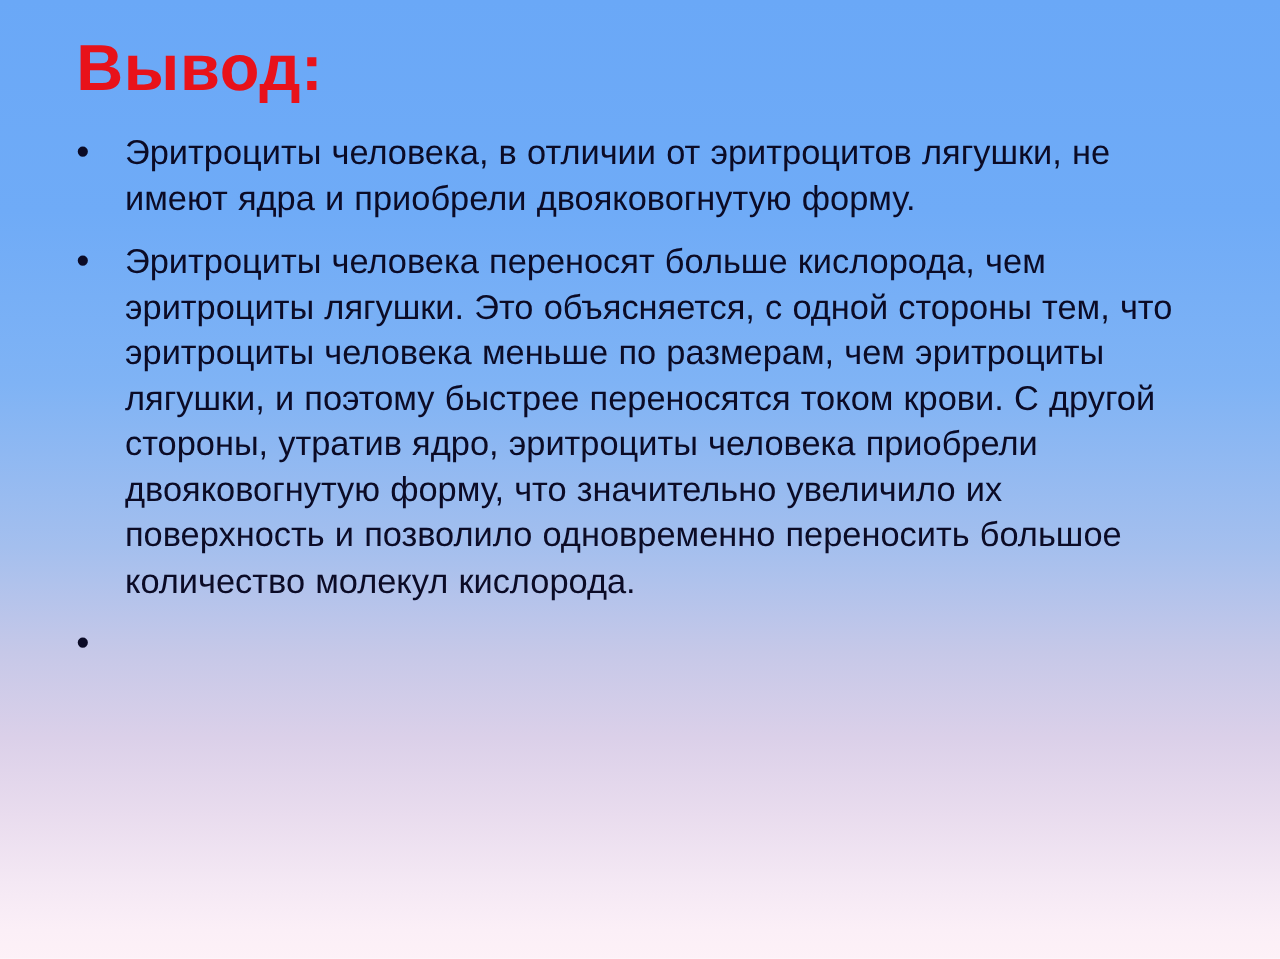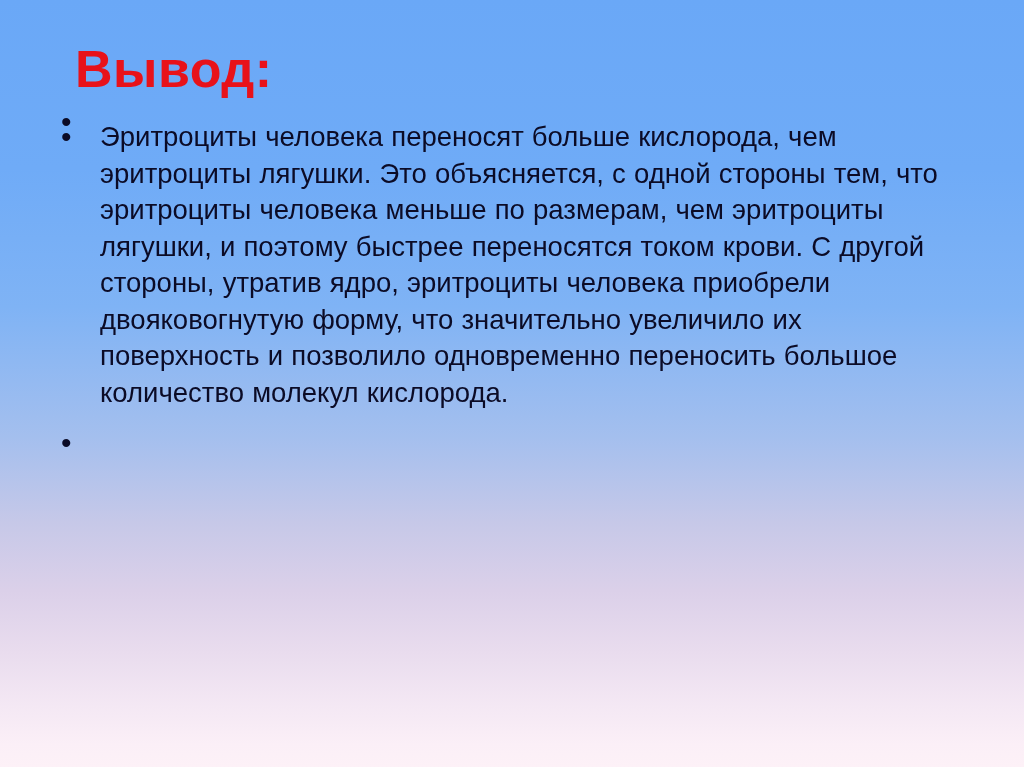--- a/index.html
+++ b/index.html
@@ -33,21 +33,21 @@
       #fdf1f7 100%
     );
     overflow: hidden;
   }
 
   
   #slide-title {
     position: absolute;
     left: 60px;
     top: 26px;
-    margin: 15px;
+    margin: 1px;
     font-family: "Liberation Sans", sans-serif;
     font-weight: bold;
     font-size: 52px;
     line-height: 56px;
     letter-spacing: 0.5px;
     color: #e8121a;
     white-space: nowrap;
   }
 
   
@@ -98,20 +98,21 @@
 <body>
 
 <div id="slide">
 
   <h1 id="slide-title">Вывод:</h1>
 
   <ul id="body-list">
 
     <li class="bullet-item">
       <span class="bullet-marker">•</span>
+      <span class="bullet-text">Эритроциты человека, в отличии от эритроцитов лягушки, не имеют ядра и приобрели двояковогнутую форму.</span>
     </li>
 
     <li class="bullet-item">
       <span class="bullet-marker">•</span>
       <span class="bullet-text">Эритроциты человека переносят больше кислорода, чем эритроциты лягушки. Это объясняется, с одной стороны тем, что эритроциты человека меньше по размерам, чем эритроциты лягушки, и поэтому быстрее переносятся током крови. С другой стороны, утратив ядро, эритроциты человека приобрели двояковогнутую форму, что значительно увеличило их поверхность и позволило одновременно переносить большое количество молекул кислорода.</span>
     </li>
 
     <li class="bullet-item">
       <span class="bullet-marker">•</span>
     </li>

